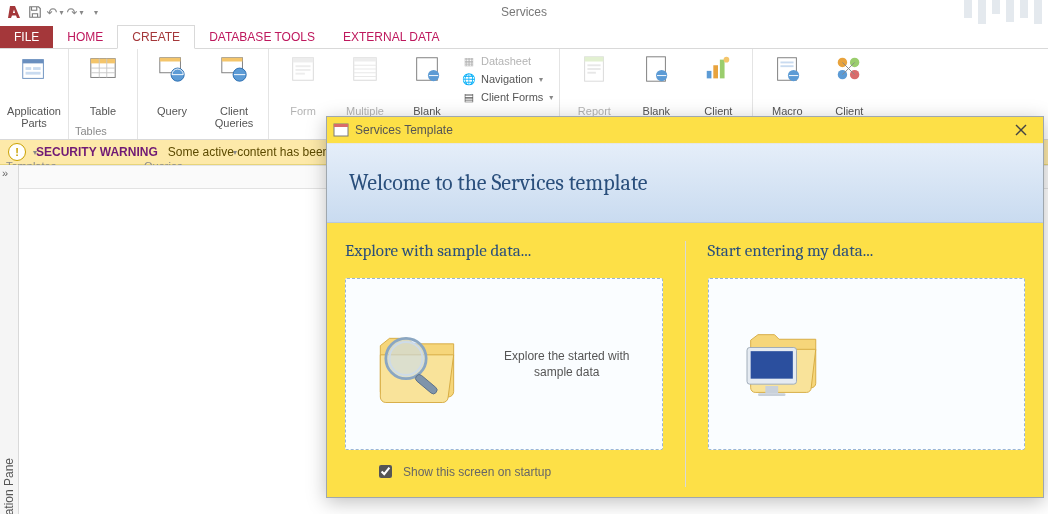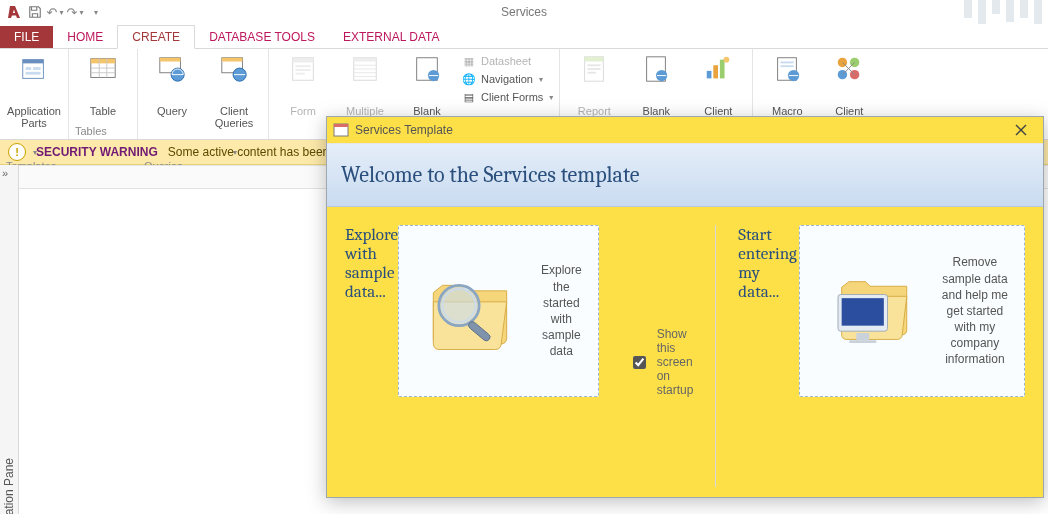--- a/index.html
+++ b/index.html
@@ -39,23 +39,23 @@
 .navpane .vtext{position:absolute;bottom:8px;left:50%;transform:translateX(-50%) rotate(-90deg);transform-origin:center;white-space:nowrap;color:#555;font-size:12px}
 .workspace{flex:1;background:#fff;border-top:1px solid #e5e5e5;position:relative}
 .doc-tab{position:absolute;top:0;left:0;right:0;height:22px;border-bottom:1px solid #e2e2e2;background:#fafafa}
 
 .dialog{position:absolute;left:326px;top:116px;width:716px;height:380px;background:#fde047;border:1px solid #9fa7ae;box-shadow:0 4px 18px rgba(0,0,0,.25);display:flex;flex-direction:column}
 .dlg-titlebar{height:26px;display:flex;align-items:center;padding:0 6px;border-bottom:1px solid #e6e6e6}
 .dlg-titlebar .dlg-ic{width:16px;height:16px;margin-right:6px}
 .dlg-titlebar .dlg-title{flex:1;color:#555;font-size:12px}
 .dlg-titlebar .dlg-close{width:32px;height:22px;display:flex;align-items:center;justify-content:center;color:#555;font-size:14px;cursor:pointer}
 .dlg-header{background:linear-gradient(#e5eef9,#c9dbf0);padding:18px 14px;border-bottom:1px solid #b8c9de}
-.dlg-header h1{margin:0;font-weight:normal;font-size:22px;color:#2a4f7c;font-family:Cambria,Georgia,serif}
+.dlg-header h1{margin:8px;font-weight:normal;font-size:22px;color:#2a4f7c;font-family:Cambria,Georgia,serif}
 .dlg-body{flex:1;display:flex;padding:18px 18px 10px 18px;gap:0}
-.col{flex:1;display:flex;}
+.col{flex:1;display:flex;flex-direction:column}
 .col h2{margin:0 0 18px 0;font-weight:normal;font-size:17px;color:#2a4f7c;font-family:Cambria,Georgia,serif}
 .divider{width:1px;background:#d9d9d9;margin:0 22px}
 .card{border:1px dashed #9ab6d6;background:#fafdff;height:150px;display:flex;align-items:center;padding:10px 16px;gap:16px;border-radius:2px;cursor:pointer}
 .card .cic{width:110px;height:110px;flex-shrink:0}
 .card .ctext{flex:1;text-align:center;color:#555;font-size:12px;line-height:1.35}
 .startup{display:flex;align-items:center;gap:8px;margin-top:12px;color:#666;font-size:12px;padding-left:30px}
 .startup input{accent-color:#555}
 
 svg{display:block}
 </style>
@@ -367,17 +367,16 @@
           <svg width="110" height="110" viewBox="0 0 120 120">
             <path d="M28 34 l8 -6 h18 l5 5 h40 v48 a5 5 0 01-5 5 H33 a5 5 0 01-5 -5z" fill="#f6d67a" stroke="#d4a93e"></path>
             <path d="M28 44 h71 l-5 42 a5 5 0 01-5 5 H33 a5 5 0 01-5 -5z" fill="#f9e39a" stroke="#d4a93e"></path>
             <rect x="24" y="42" width="54" height="40" rx="3" fill="#e5ebf2" stroke="#9aa7b5"></rect>
             <rect x="28" y="46" width="46" height="30" fill="#2b4f9e"></rect>
             <rect x="28" y="46" width="46" height="30" fill="url(#g)" opacity=".4"></rect>
             <rect x="44" y="84" width="14" height="8" fill="#c9d1da"></rect>
             <rect x="36" y="92" width="30" height="3" rx="1.5" fill="#c9d1da"></rect>
           </svg>
         </span>
-        <span class="ctext">Remove sample data and help me get started with my company information</span>
       </div>
     </div>
   </div>
 </div>
 
 </body></html>

